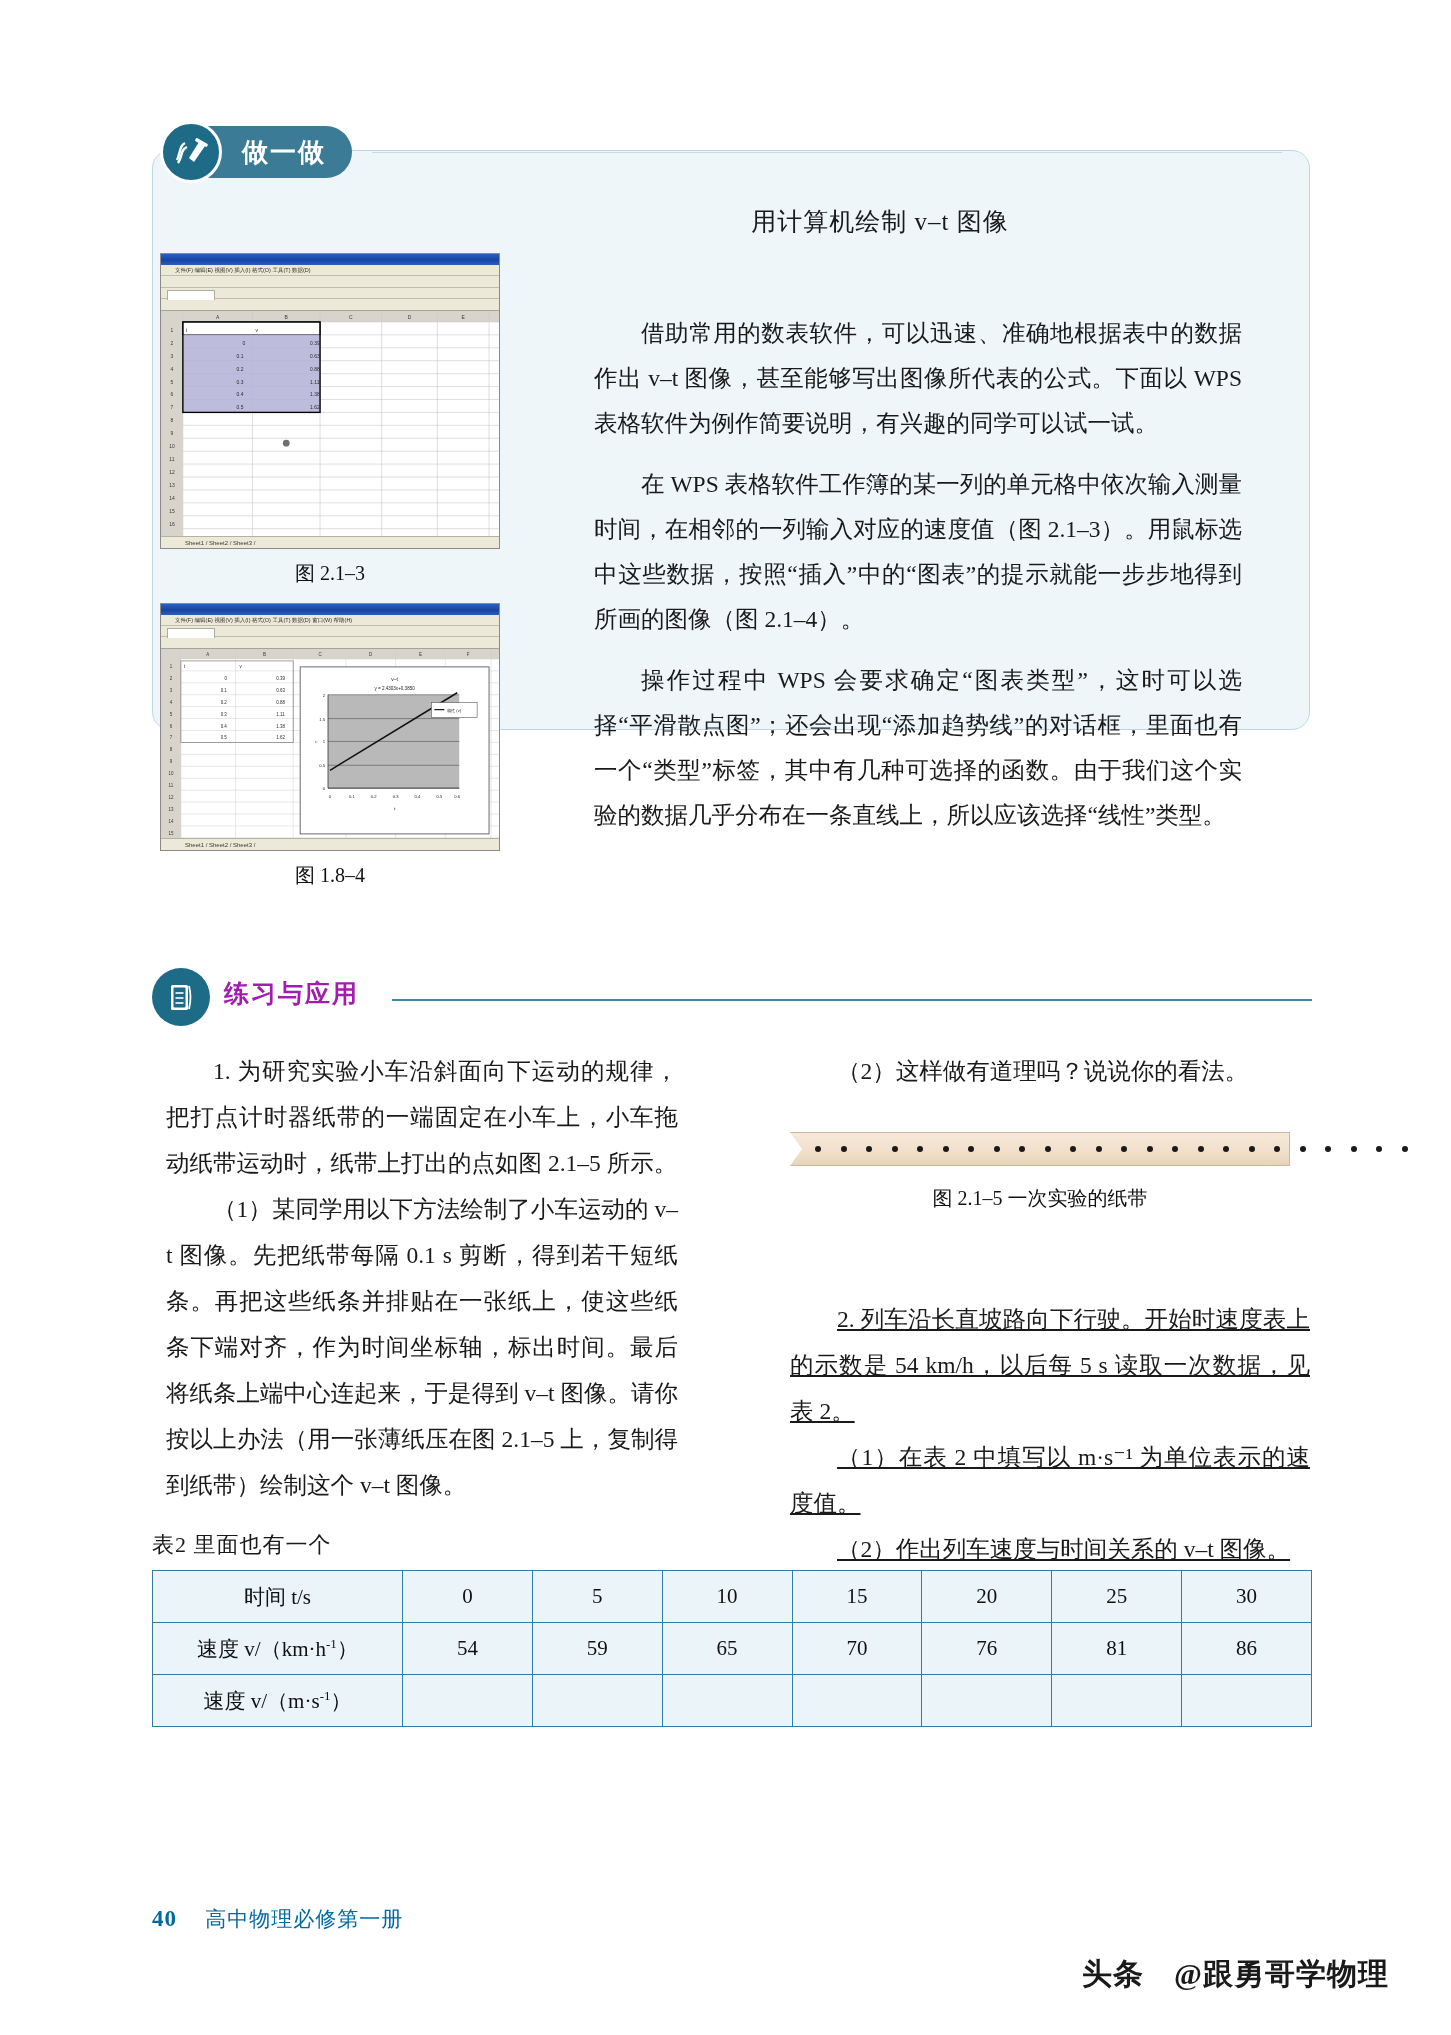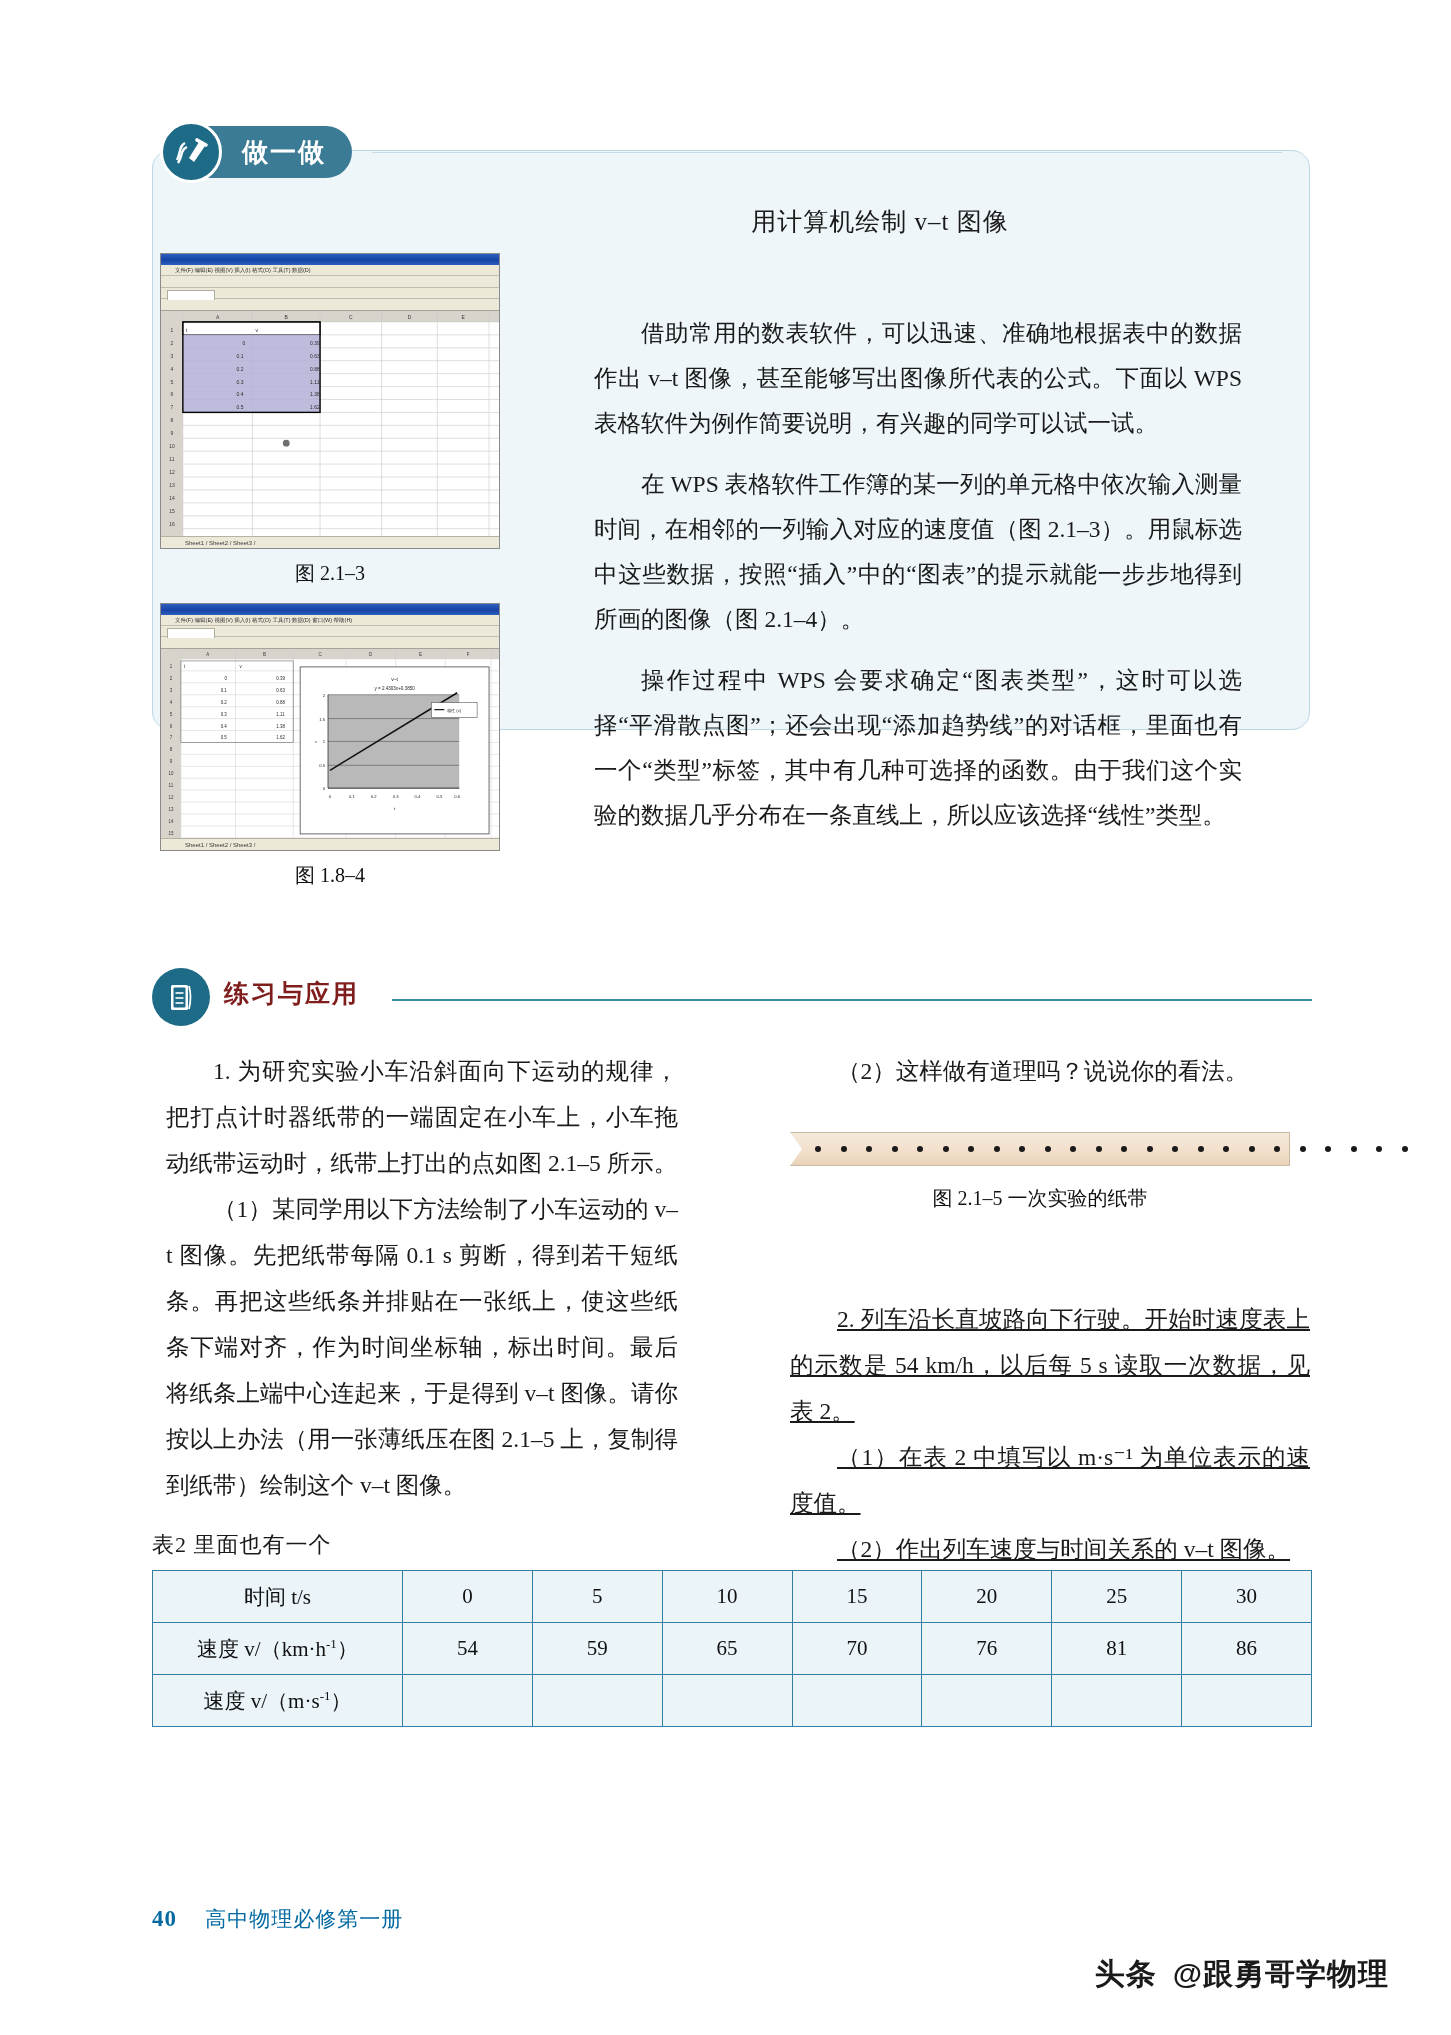--- a/index.html
+++ b/index.html
@@ -86,21 +86,21 @@
   .doit-text p{ margin:16px; text-indent:2em; }
 
   
   .practice-head{ position:absolute; left:152px; top:968px; width:1160px; height:60px; }
   .practice-circle{
     position:absolute; left:0; top:0; width:58px; height:58px;
     background:#1d6b86; border-radius:50%;
     display:flex; align-items:center; justify-content:center;
   }
   .practice-label{
-    position:absolute; left:72px; top:9px; font-size:25px; color:#7f1d1d;
+    position:absolute; left:72px; top:9px; font-size:25px; color:#a21caf;
     font-weight:bold; letter-spacing:2px;
     font-family:"Liberation Sans","DejaVu Sans",sans-serif;
   }
   .practice-rule{ position:absolute; left:240px; top:31px; right:0; height:2px; background:#3c8ba6; }
 
   
   .col{ position:absolute; font-size:23.5px; line-height:46px; text-align:justify; text-justify:inter-ideograph; }
   .col p{ margin:0; text-indent:2em; }
   .col-left{ left:166px; top:1048px; width:512px; }
 
@@ -132,22 +132,22 @@
   table.data td.hdr{ width:250px; }
 
   
   .folio{
     position:absolute; left:152px; top:1905px;
     font-size:21px; color:#0369a1; letter-spacing:1px;
   }
   .folio .num{ font-weight:bold; margin-right:22px; font-size:23px; }
   .watermark{
     position:absolute; right:62px; bottom:40px;
-    display:flex; align-items:flex-start; gap:16px;
-    font-family:Liberation Sans, sans-serif;
+    display:flex; align-items:flex-start; gap:30px;
+    font-family:Liberation Serif, serif;
   }
   .wm-badge{ font-size:30px; font-weight:bold; color:#1a1a1a; letter-spacing:1px; }
   .wm-text{ font-size:30px; font-weight:bold; color:#1a1a1a; letter-spacing:1px; }
   .sup{ font-size:0.62em; vertical-align:super; }
 </style>
 </head>
 <body>
 
 <div class="page">
 

